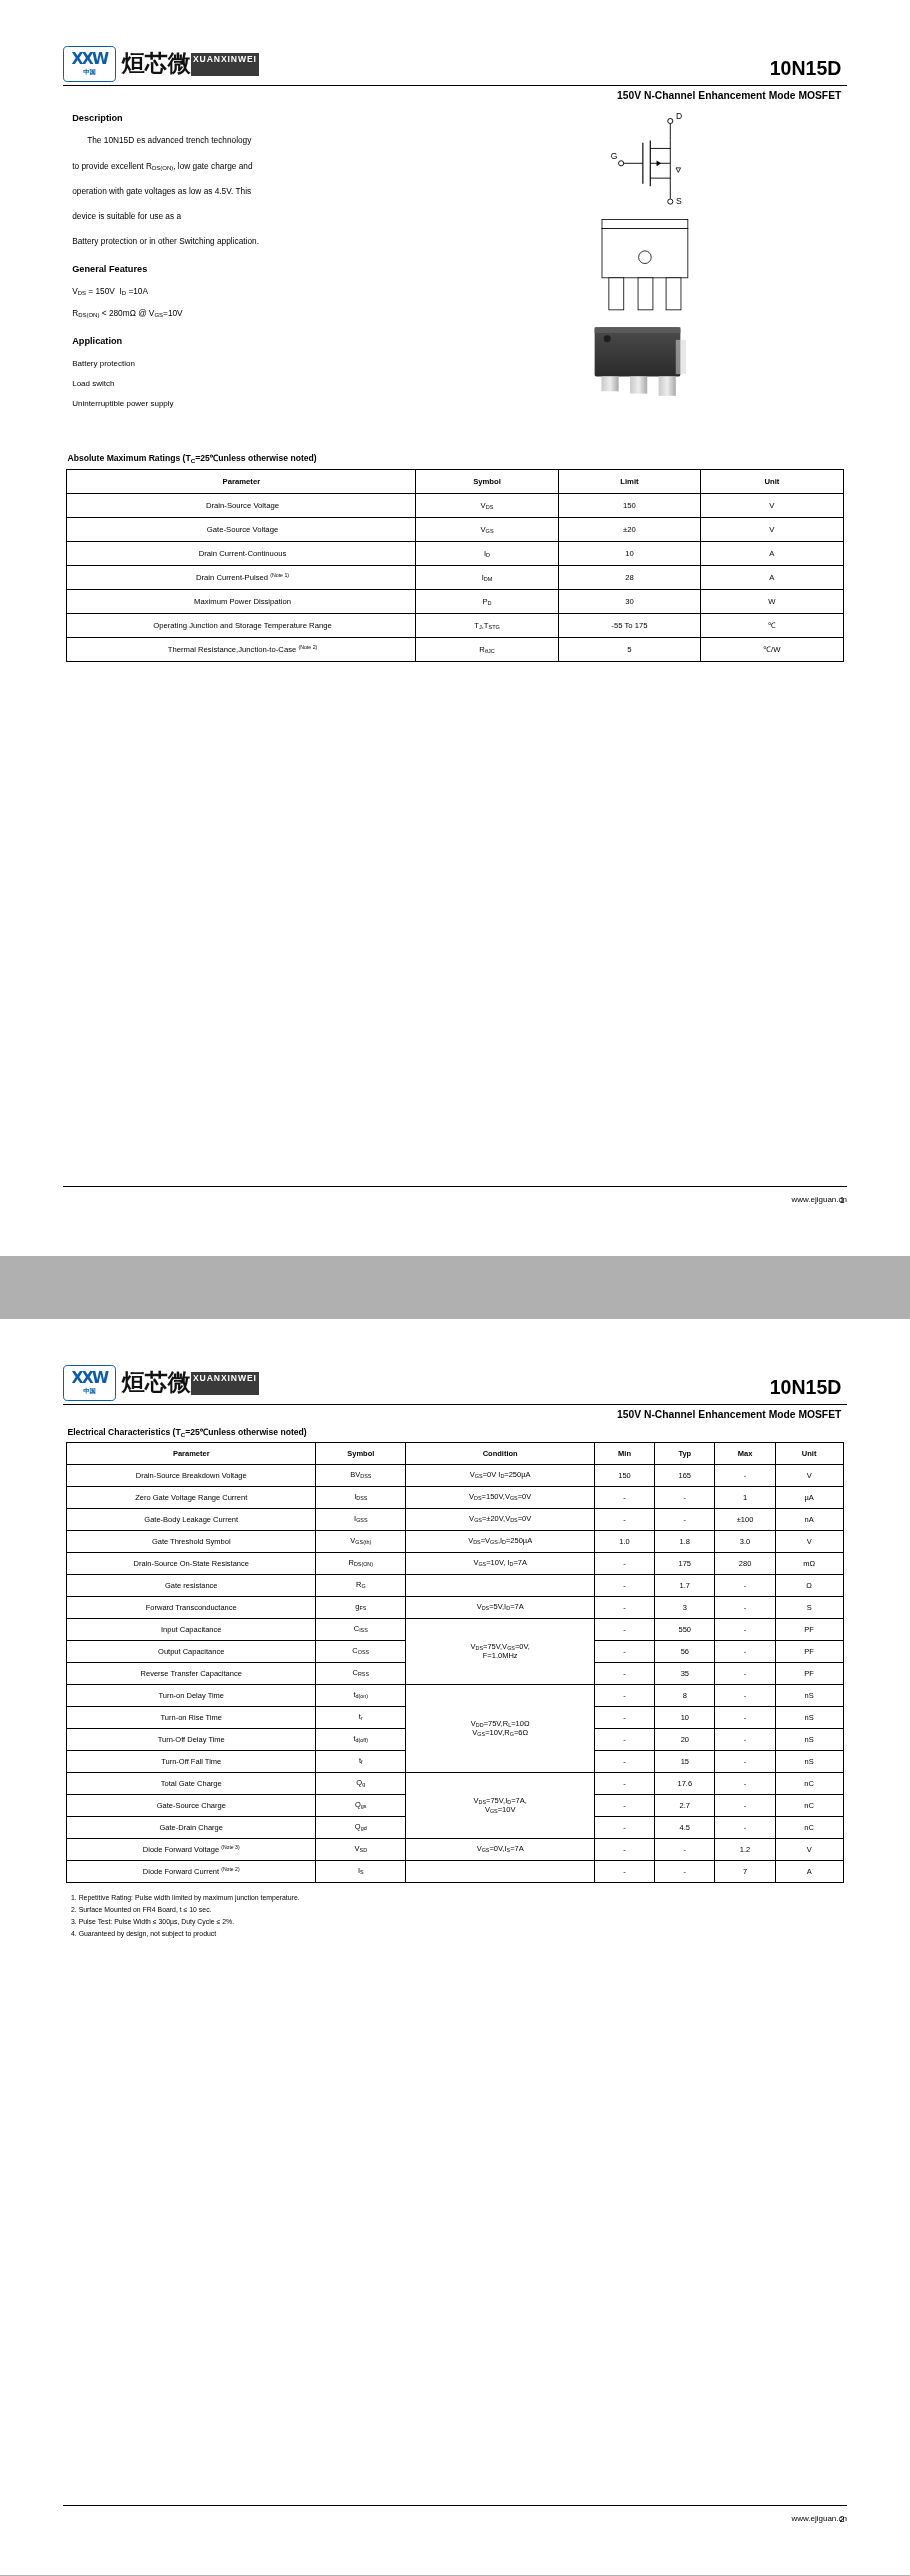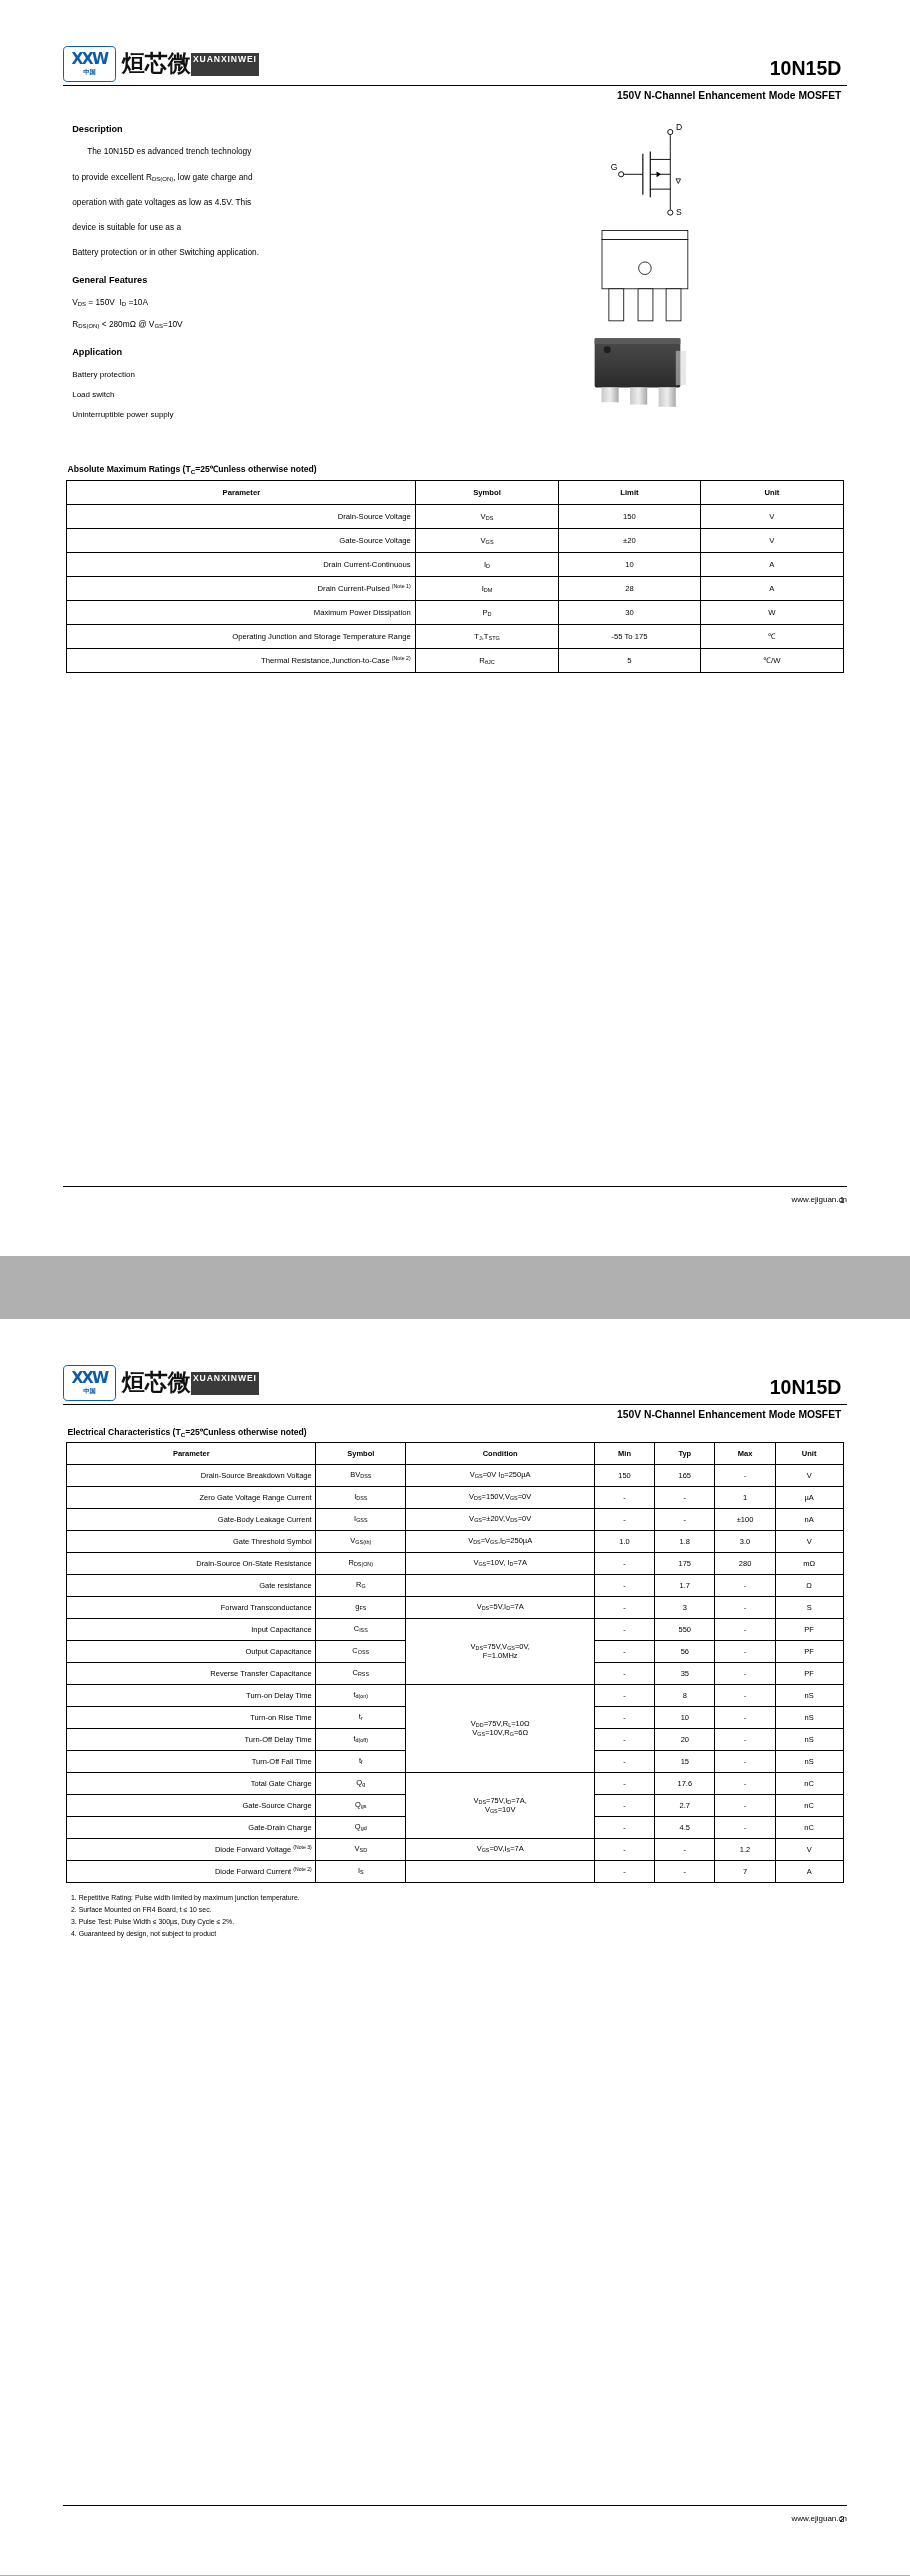--- a/index.html
+++ b/index.html
@@ -94,21 +94,21 @@
     font-size: 10.3px;
     font-weight: bold;
     color: #000;
     margin-top: 4.6px;
     padding-right: 5.7px;
   }
 
   
   .body1 {
     display: flex;
-    margin-top: 23px;
+    margin-top: 12px;
     gap: 18px;
   }
   .col-left { width: 56%; padding-left: 9.2px; box-sizing: border-box; }
   .col-right { width: 44%; position: relative; }
 
   .sec-h {
     font-size: 9.2px;
     font-weight: bold;
     color: #000;
     margin: 0 0 8px 0;
@@ -156,21 +156,21 @@
   table, th, td { border: 0.6px solid #000; }
   th, td {
     font-size: 7.7px;
     color: #000;
     padding: 0 4.6px;
     height: 23px;
     text-align: center;
     vertical-align: middle;
   }
   th { font-weight: bold; }
-  td.left { text-align: right; padding-left: 6.9px; }
+  td.left { text-align: center; padding-left: 6.9px; }
 
   .amr-wrap { margin-top: 38px; padding: 0 3.4px; }
 
   
   .footer {
     position: absolute;
     left: 63px;
     right: 63px;
     bottom: 52px;
   }

